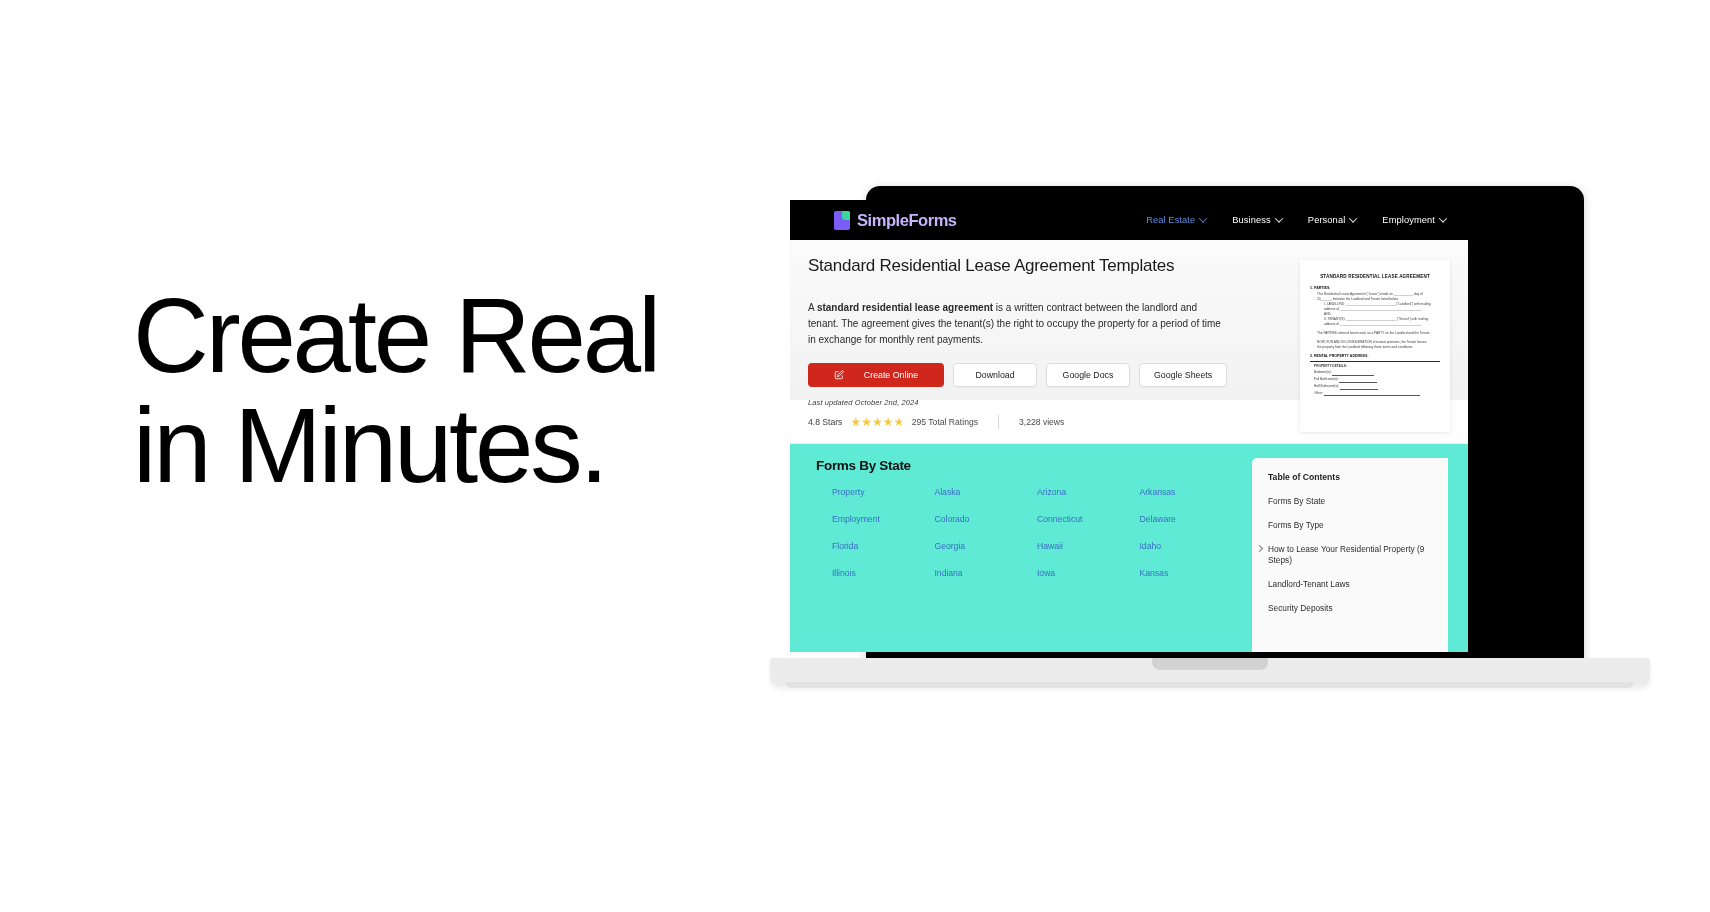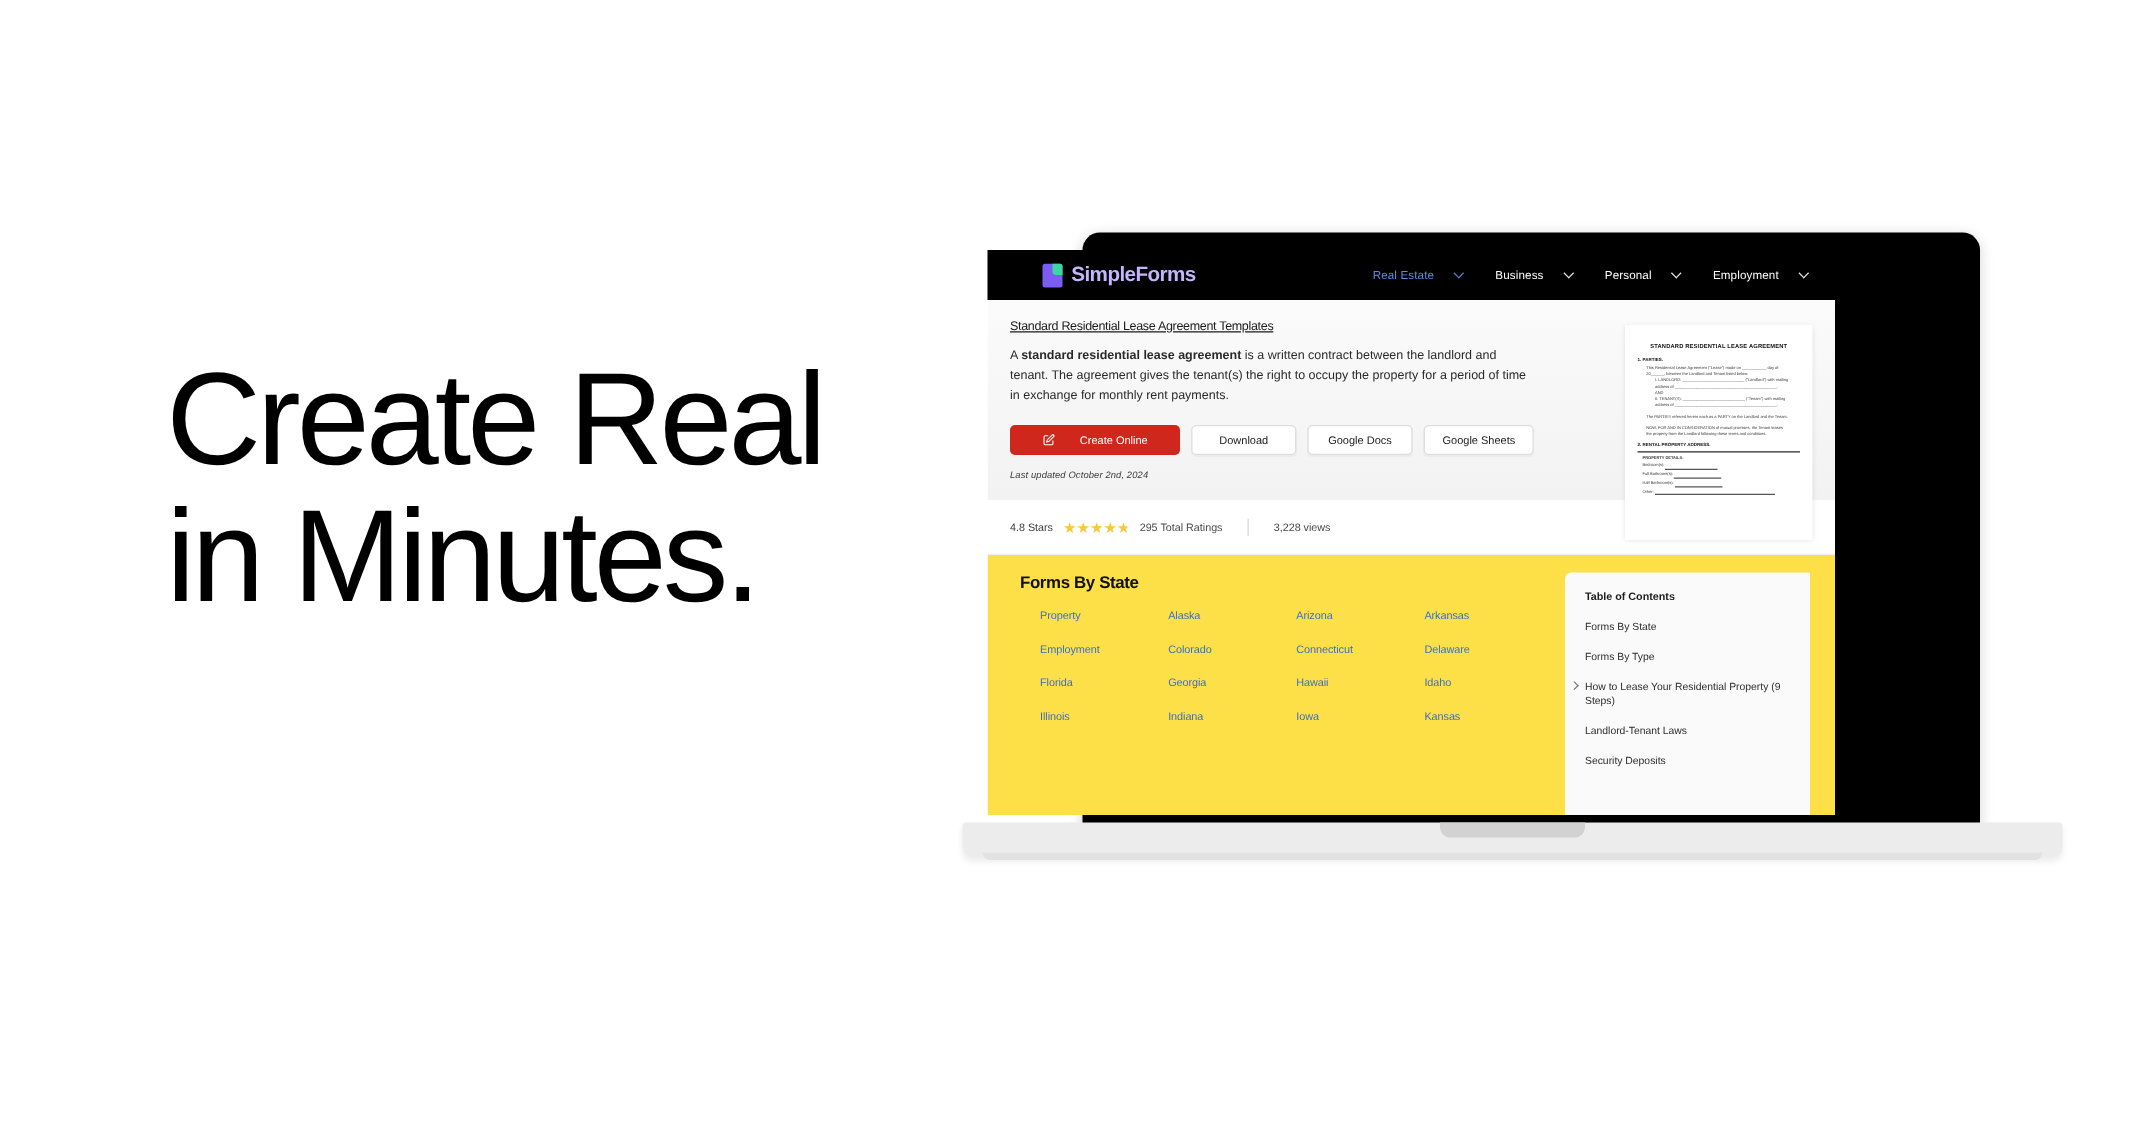--- a/index.html
+++ b/index.html
@@ -136,21 +136,21 @@
   }
   .nav-links {
     margin-left: auto;
     display: flex;
     align-items: center;
     gap: 26px;
   }
   .nav-link {
     display: flex;
     align-items: center;
-    gap: 17px;
+    gap: 5px;
     color: #ffffff;
     font-size: 9.3px;
     font-weight: 400;
     letter-spacing: 0.1px;
     cursor: pointer;
   }
   .nav-link.active { color: #5b8dde; }
   .chev {
     display: inline-block;
     width: 6px;
@@ -173,26 +173,25 @@
   }
 
   .hero-panel {
     position: relative;
     height: 160px;
     background: linear-gradient(180deg, #fbfbfb 0%, #f2f2f3 100%);
     padding: 16px 0 0 18px;
   }
 
   .doc-title {
-    font-size: 10px;
+    font-size: 17px;
     font-weight: 400;
     color: #1b1b1b;
     letter-spacing: -0.25px;
-    margin-bottom: 10px;
-    text-decoration: underline;
+    margin-bottom: 24px;
   }
 
   .doc-desc {
     width: 420px;
     font-size: 10px;
     line-height: 1.62;
     color: #2a2a2a;
   }
   .doc-desc b { font-weight: 700; }
 
@@ -315,21 +314,21 @@
   .vline {
     width: 1px;
     height: 14px;
     background: #d8d8d8;
     margin: 0 12px;
   }
 
   
   .lower {
     display: flex;
-    background: #fde047;
+    background: #5eead4;
     height: 208px;
     padding-top: 14px;
   }
   .lower-main {
     width: 452px;
     padding-left: 26px;
   }
   .section-title {
     font-size: 13.5px;
     font-weight: 700;

